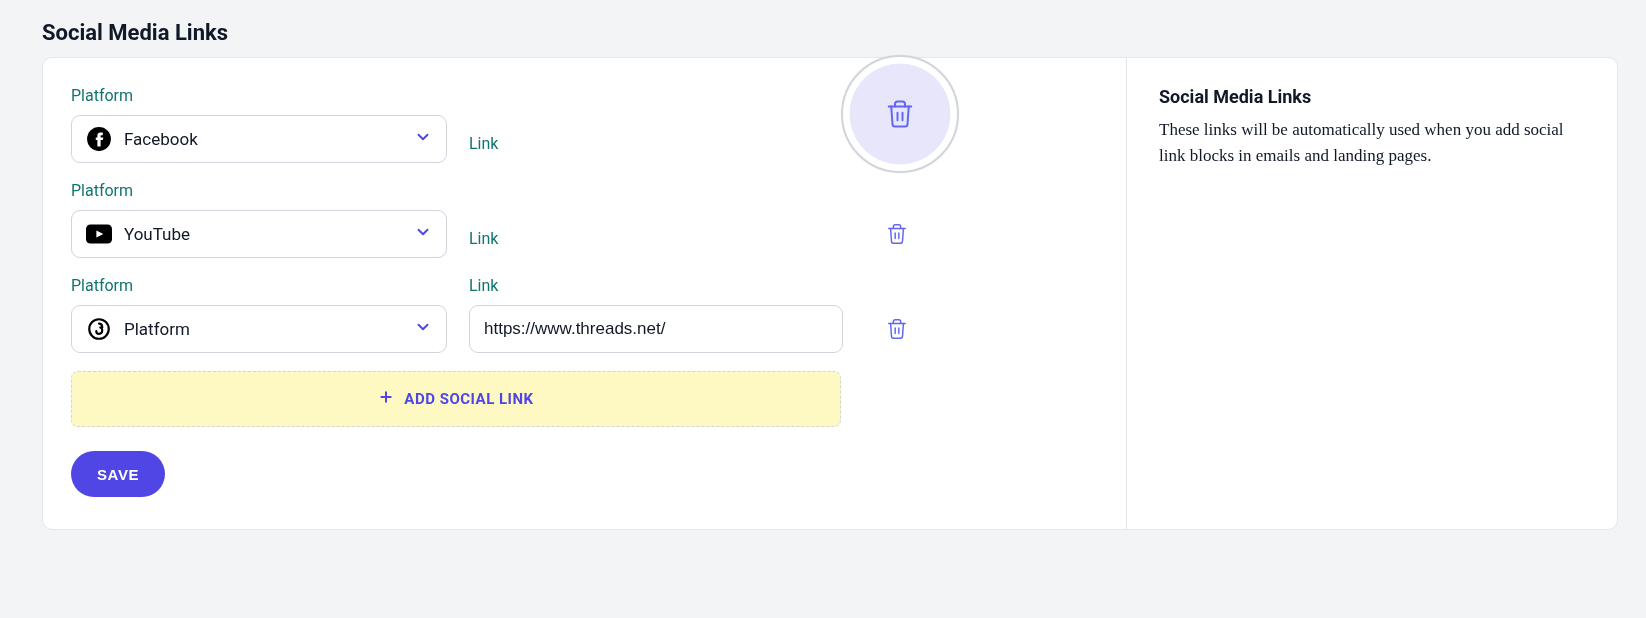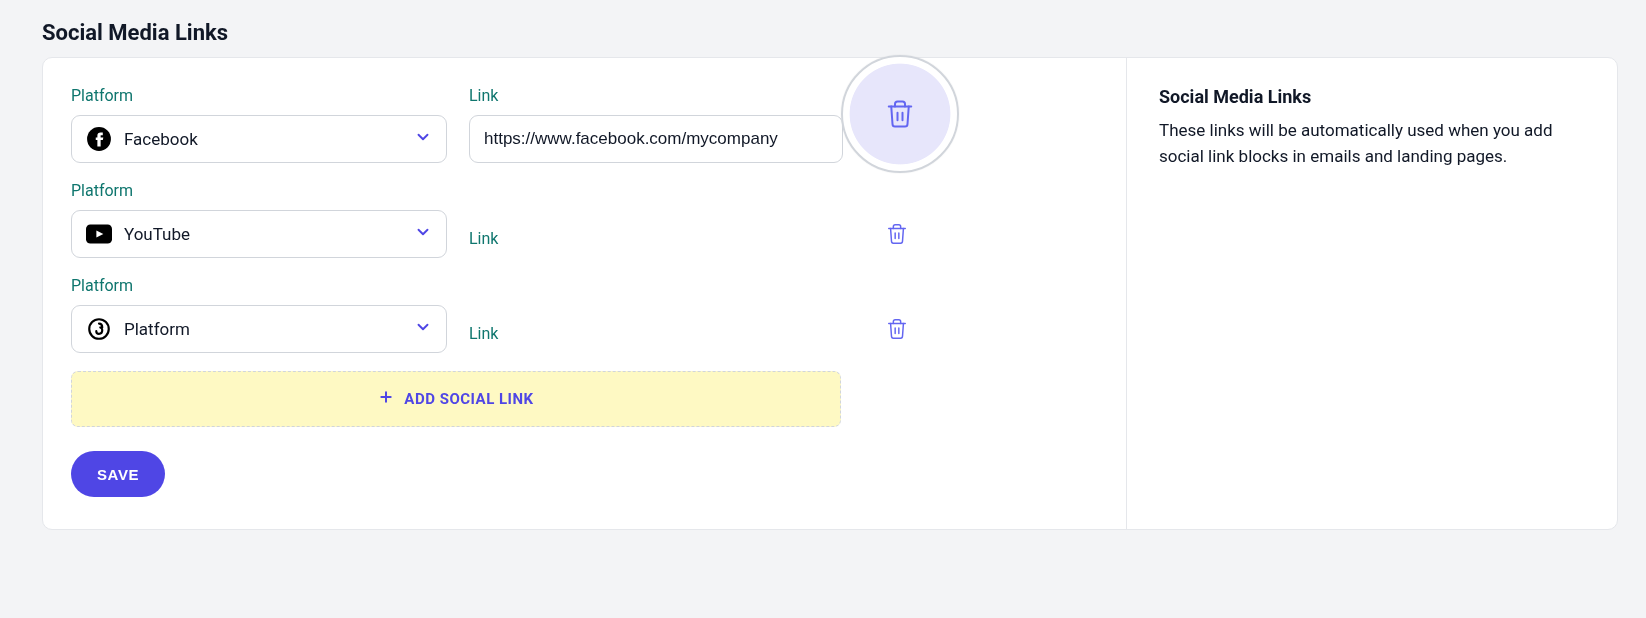--- a/index.html
+++ b/index.html
@@ -41,20 +41,21 @@
   .side-title {
     font-size: 18px;
     font-weight: 700;
     margin-bottom: 10px;
   }
   .side-desc {
     font-size: 17px;
     line-height: 1.55;
     color: #111827;
     font-weight: 400;
+    font-family: Liberation Serif, serif;
   }
   .row {
     display: flex;
     align-items: flex-end;
     gap: 22px;
     margin-bottom: 18px;
   }
   .field-platform {
     width: 376px;
     display: flex;
@@ -212,23 +213,20 @@
             <span class="platform-label">Facebook</span>
             <span class="chevron">
               <svg width="18" height="18" viewBox="0 0 24 24" fill="none" stroke="#4f46e5" stroke-width="2.5" stroke-linecap="round" stroke-linejoin="round">
                   <polyline points="6 9 12 15 18 9"></polyline>
                 </svg>
             </span>
           </div>
         </div>
         <div class="field-link">
           <div class="field-label">Link</div>
-          <div class="input">
-            <input type="text" value="https://www.facebook.com/mycompany" style="">
-          </div>
         </div>
         <div class="delete-cell">
           <div class="trash-highlight">
             <div class="trash-highlight-inner">
               <button class="trash-btn" style="width:40px;height:40px;">
                 <svg width="30" height="30" viewBox="0 0 24 24" fill="none" stroke-width="1.6" stroke-linecap="round" stroke-linejoin="round">
                     <polyline points="3 6 5 6 21 6"></polyline>
                     <path d="M19 6l-1 14a2 2 0 0 1-2 2H8a2 2 0 0 1-2-2L5 6"></path>
                     <path d="M10 11v6"></path>
                     <path d="M14 11v6"></path>
@@ -289,20 +287,23 @@
             <span class="platform-label">Platform</span>
             <span class="chevron">
               <svg width="18" height="18" viewBox="0 0 24 24" fill="none" stroke="#4f46e5" stroke-width="2.5" stroke-linecap="round" stroke-linejoin="round">
                   <polyline points="6 9 12 15 18 9"></polyline>
                 </svg>
             </span>
           </div>
         </div>
         <div class="field-link">
           <div class="field-label">Link</div>
+          <div class="input">
+            <input type="text" value="https://www.threads.net/" style="">
+          </div>
         </div>
         <div class="delete-cell">
           <button class="trash-btn">
             <svg width="22" height="22" viewBox="0 0 24 24" fill="none" stroke-width="1.6" stroke-linecap="round" stroke-linejoin="round">
                 <polyline points="3 6 5 6 21 6"></polyline>
                 <path d="M19 6l-1 14a2 2 0 0 1-2 2H8a2 2 0 0 1-2-2L5 6"></path>
                 <path d="M10 11v6"></path>
                 <path d="M14 11v6"></path>
                 <path d="M8 6V4a2 2 0 0 1 2-2h4a2 2 0 0 1 2 2v2"></path>
               </svg>

